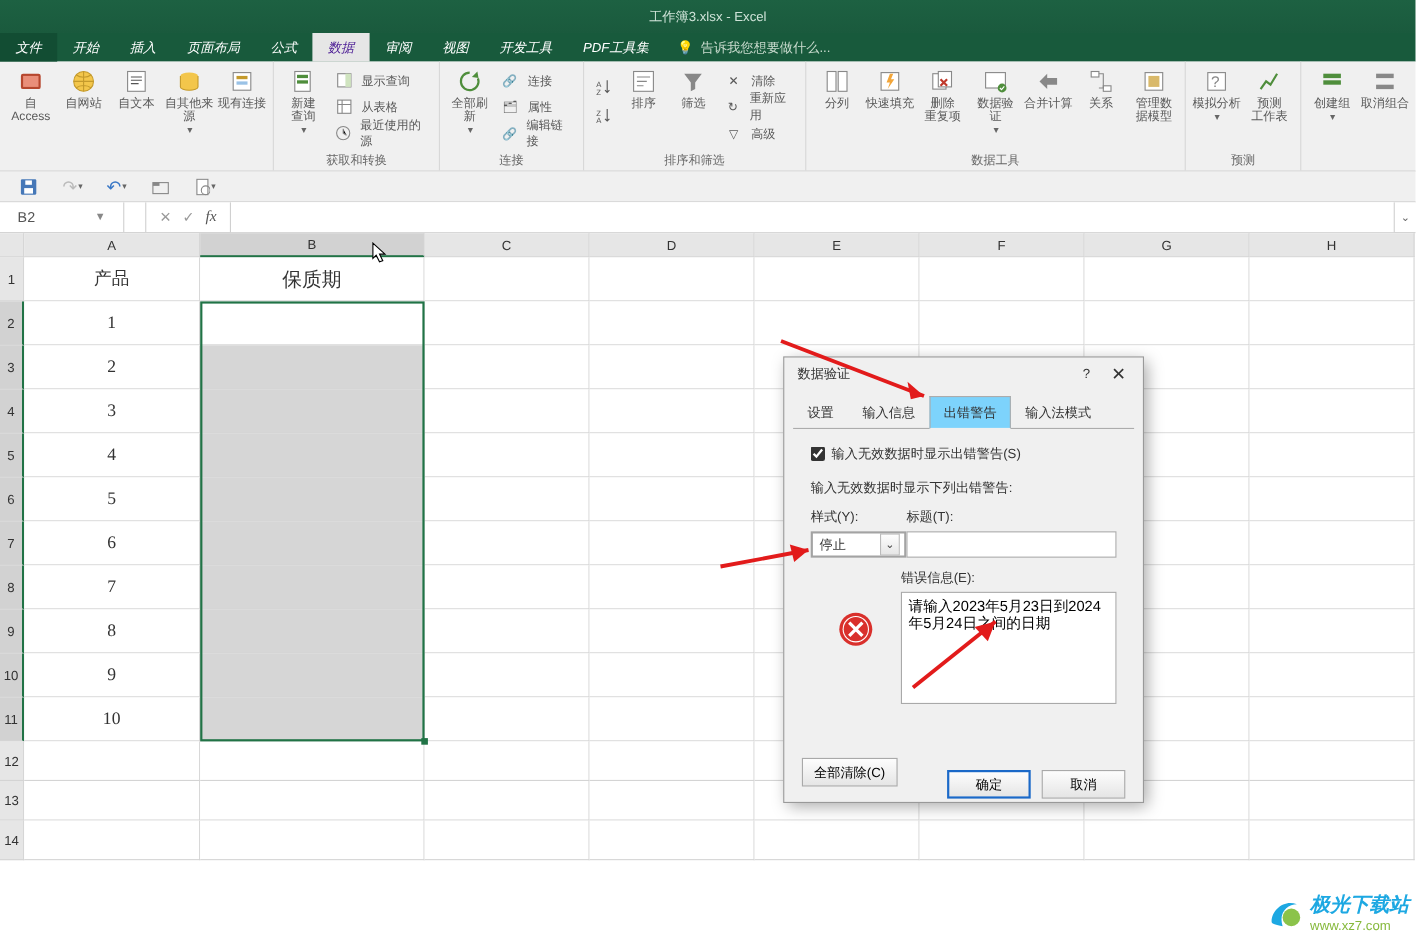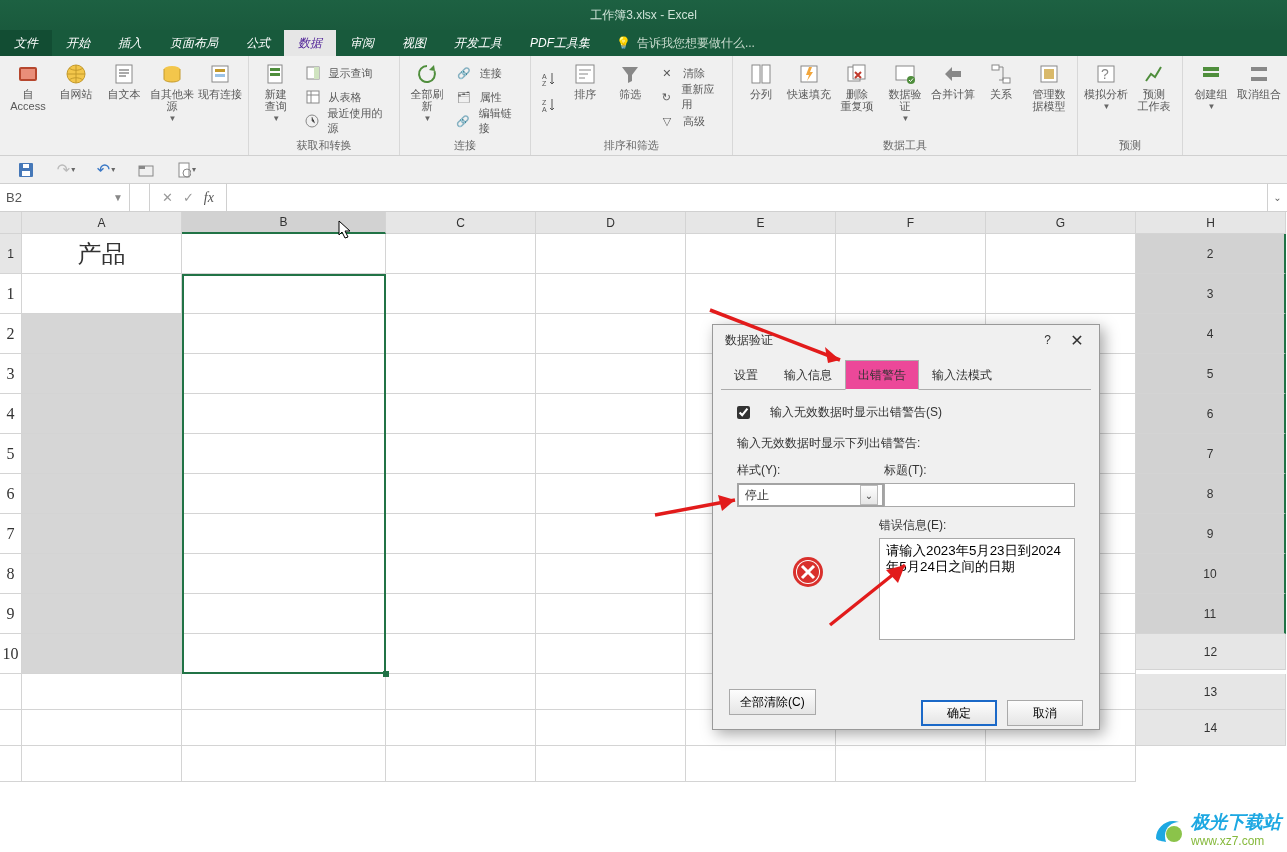--- a/index.html
+++ b/index.html
@@ -30,21 +30,21 @@
 .mini-btn .ic { width: 16px; height: 16px; display: flex; align-items: center; justify-content: center; }
 svg { display: block; }
 
 
 .qat { height: 28px; background: #F0F0F0; display: flex; align-items: center; gap: 20px; padding-left: 16px; border-bottom: 1px solid #d0d0d0; }
 .qat .qbtn { width: 20px; height: 20px; display: flex; align-items: center; justify-content: center; color: #444; cursor: pointer; }
 .dd-arrow { font-size: 8px; color: #666; margin-left:1px;}
 
 
 .fbar { height: 28px; background: #fff; border-bottom: 1px solid #d0d0d0; display: flex; align-items: stretch; font-size: 13px; }
-.namebox { width: 130px; border-right: 1px solid #d0d0d0; display: flex; align-items: center; padding: 0 6px; color: #555; justify-content: space-between; }
+.namebox { width: 113px; border-right: 1px solid #d0d0d0; display: flex; align-items: center; padding: 0 16px; color: #555; justify-content: space-between; }
 .namebox .dd { color: #888; font-size: 10px; }
 .fx-btns { display: flex; align-items: center; gap: 10px; padding: 0 12px; border-right: 1px solid #d0d0d0; color: #999; }
 .fx-btns .fx { font-style: italic; font-family: "Times New Roman"; color: #555; font-size: 14px; }
 .fx-input { flex: 1; border: none; outline: none; padding: 0 8px; font-size: 13px; }
 .fbar .expand { width: 20px; border-left:1px solid #d0d0d0; display:flex; align-items:center; justify-content:center; color:#666; font-size:10px;}
 
 
 .grid { display: grid; grid-template-columns: 22px 160px 204px repeat(6, 150px); position: relative; }
 .colhdr, .rowhdr, .corner { background: #E6E6E6; border-right: 1px solid #d4d4d4; border-bottom: 1px solid #d4d4d4; font-size: 12px; color: #333; display: flex; align-items: center; justify-content: center; height: 22px; }
 .colhdr.sel { background: #D2D2D2; border-bottom: 2px solid #217346; }
@@ -54,30 +54,30 @@
 .cell { border-right: 1px solid #d4d4d4; border-bottom: 1px solid #d4d4d4; height: 40px; display: flex; align-items: center; justify-content: center; font-size: 16px; background: #fff; color:#333; font-family:"SimSun","宋体",serif;}
 .cell.small { height: 36px; }
 .sel-range { background: #D6D6D6; }
 .active-cell { background: #fff !important; }
 
 
 .sel-outline { position: absolute; border: 2px solid #217346; pointer-events: none; }
 .sel-handle { position: absolute; width: 6px; height: 6px; background: #217346; }
 
 
-.dialog { position: absolute; left: 712px; top: 324px; width: 388px; height: 406px; background: #F0F0F0; border: 1px solid #999; box-shadow: 4px 4px 14px rgba(0,0,0,0.35); font-size: 12px; color: #333; }
+.dialog { position: absolute; left: 712px; top: 324px; width: 328px; height: 406px; background: #F0F0F0; border: 1px solid #999; box-shadow: 4px 4px 14px rgba(0,0,0,0.35); font-size: 12px; color: #333; }
 .dialog .dtitle { height: 30px; display: flex; align-items: center; padding: 0 8px 0 12px; justify-content: space-between; }
 .dialog .dtitle .txt { font-size: 12px; }
 .dialog .dtitle .ctrls { display: flex; gap: 12px; align-items: center; }
 .dialog .dtitle .x { width: 28px; height: 22px; display:flex; align-items:center; justify-content:center; font-size: 16px; cursor: pointer; }
 .dialog-tabs { display: flex; margin: 4px 8px 0 8px; border-bottom: 1px solid #ACACAC; }
 .dialog-tab { padding: 6px 12px 5px; border: 1px solid transparent; border-bottom: none; cursor: pointer; font-size: 12px; position:relative; top:1px;}
-.dialog-tab.active { background: #ec4899; border-color: #ACACAC; border-bottom: 1px solid #F0F0F0; }
+.dialog-tab.active { background: #7dd3fc; border-color: #ACACAC; border-bottom: 1px solid #F0F0F0; }
 .dialog-body { padding: 14px 16px 8px 16px; background: #F0F0F0; margin: 0 8px; height: 300px; }
-.chk { display: flex; align-items: center; gap: 20px; margin-bottom: 14px; }
+.chk { display: flex; align-items: center; gap: 6px; margin-bottom: 14px; }
 .chk input { accent-color: #333; }
 .section-label { margin-bottom: 10px; }
 .form-row { display: flex; }
 .form-col { display: flex; flex-direction: column; gap: 4px; }
 .form-col.lft { width: 150px; }
 .form-col.rgt { flex: 1; }
 .select { height: 24px; border: 2px solid #a3a3a3; background: #fff; display: flex; align-items: center; justify-content: space-between; padding: 0 4px 0 6px; }
 .select .dd-btn { width: 18px; height: 20px; border: 1px solid #bbb; background: linear-gradient(#fefefe,#e6e6e6); display:flex; align-items:center; justify-content:center; font-size:10px; color:#444;}
 .txt-input { height: 24px; border: 1px solid #A9A9A9; background: #fff; padding: 0 6px; outline: none; }
 .txt-area { width: 196px; height: 102px; border: 1px solid #A9A9A9; background: #fff; padding: 4px 6px; resize: none; overflow: auto; line-height: 16px; outline:none;}
@@ -483,21 +483,22 @@
   <div class="colhdr">A</div>
   <div class="colhdr sel">B</div>
   <div class="colhdr">C</div>
   <div class="colhdr">D</div>
   <div class="colhdr">E</div>
   <div class="colhdr">F</div>
   <div class="colhdr">G</div>
   <div class="colhdr">H</div>
 
   <div class="rowhdr">1</div>
-  <div class="cell" style="font-family:'Microsoft YaHei';font-size:24px">产品</div>
+  <div class="cell" style="font-family:'Microsoft YaHei';font-size:16px">产品</div>
+  <div class="cell" style="font-family:'Microsoft YaHei';font-size:18px">保质期</div>
   <div class="cell"></div>
   <div class="cell"></div>
   <div class="cell"></div>
   <div class="cell"></div>
   <div class="cell"></div>
   <div class="cell"></div>
 
   <div class="rowhdr sel">2</div>
   <div class="cell">1</div>
   <div class="cell sel-range active-cell"></div>

